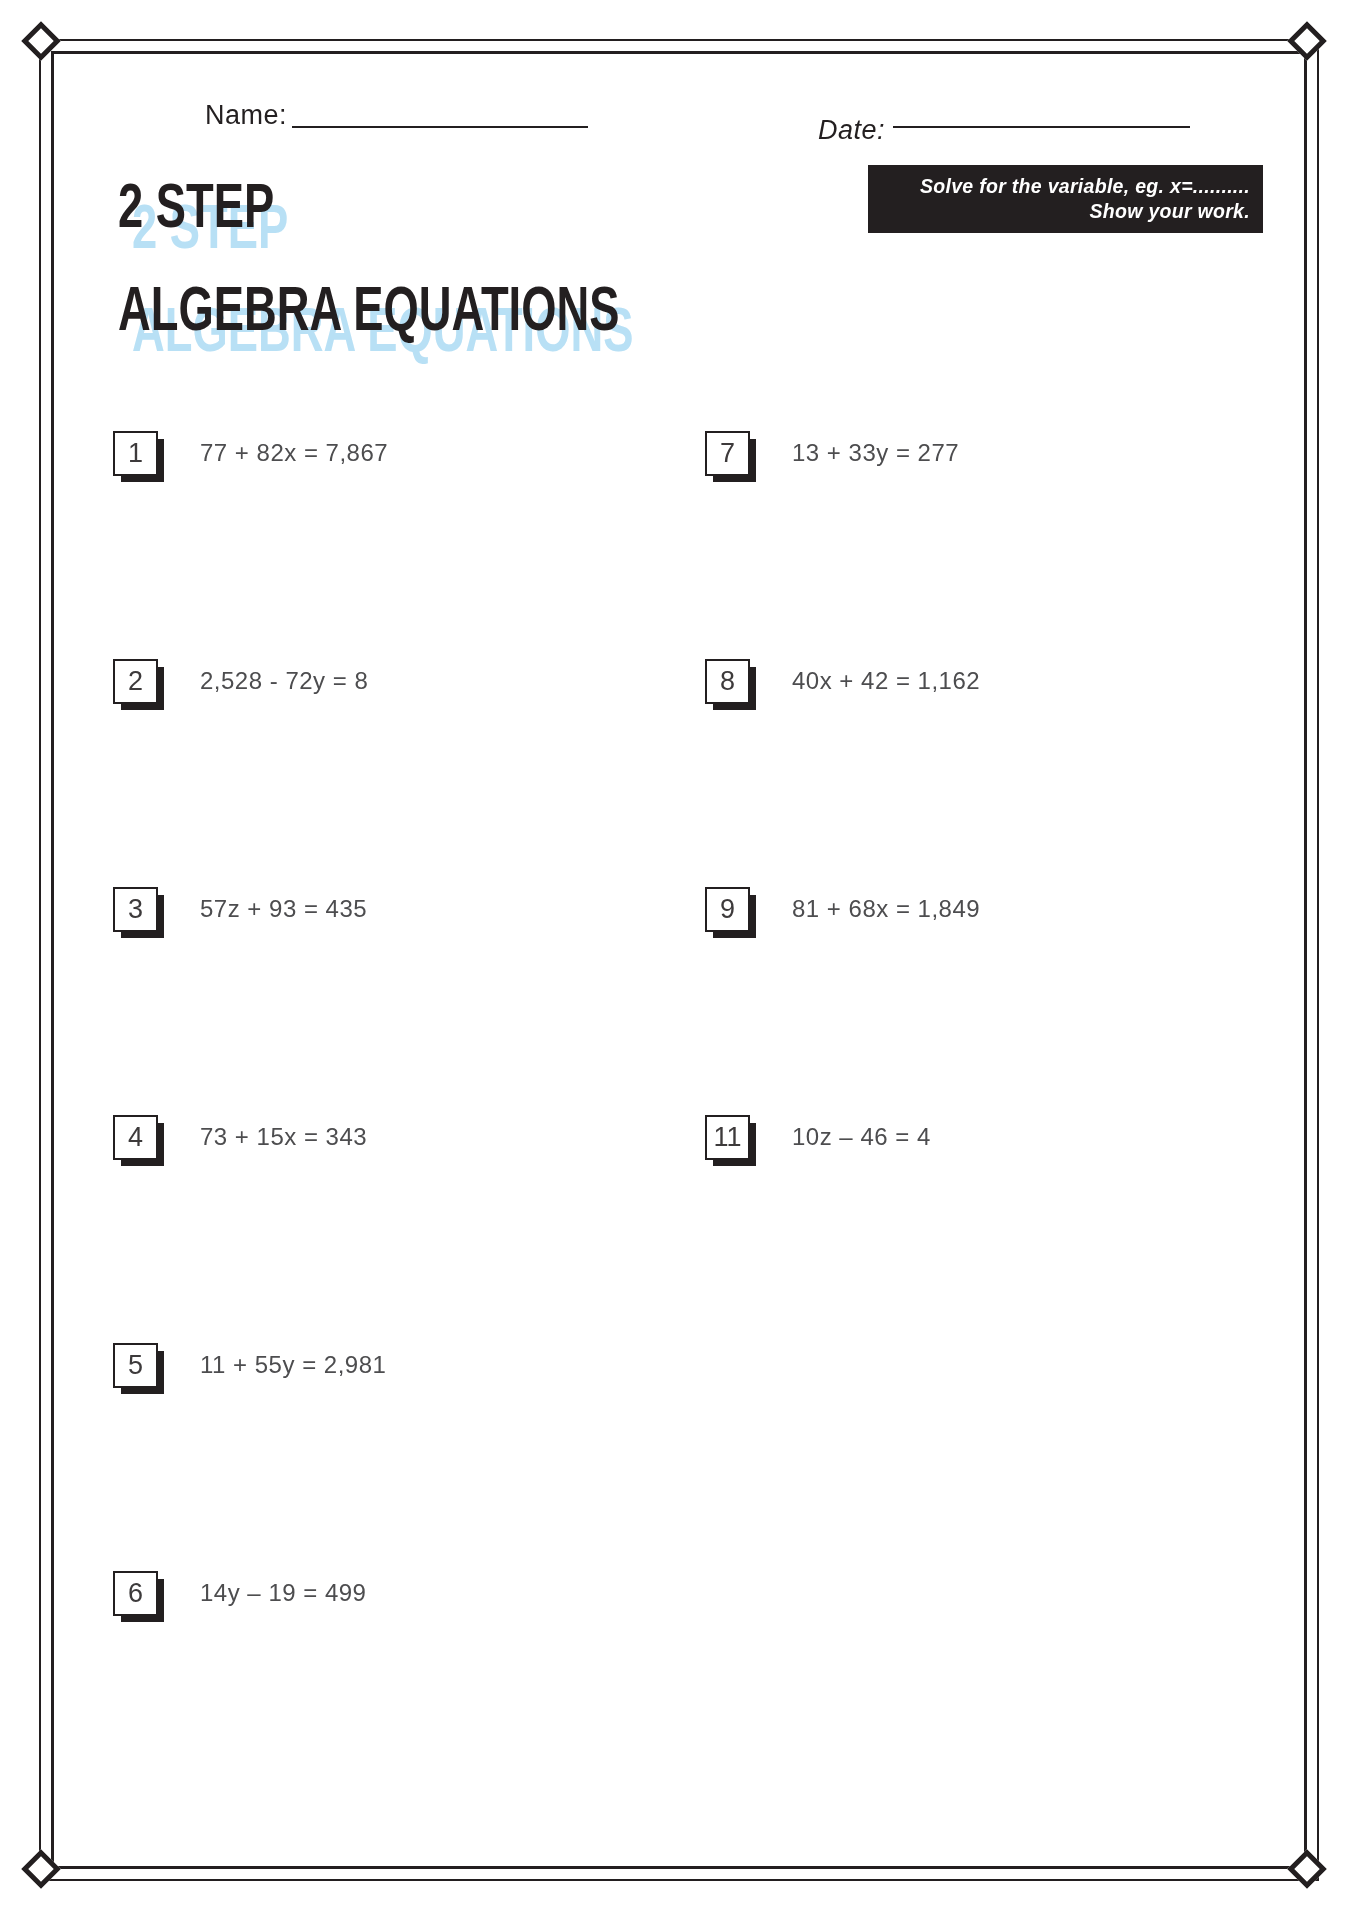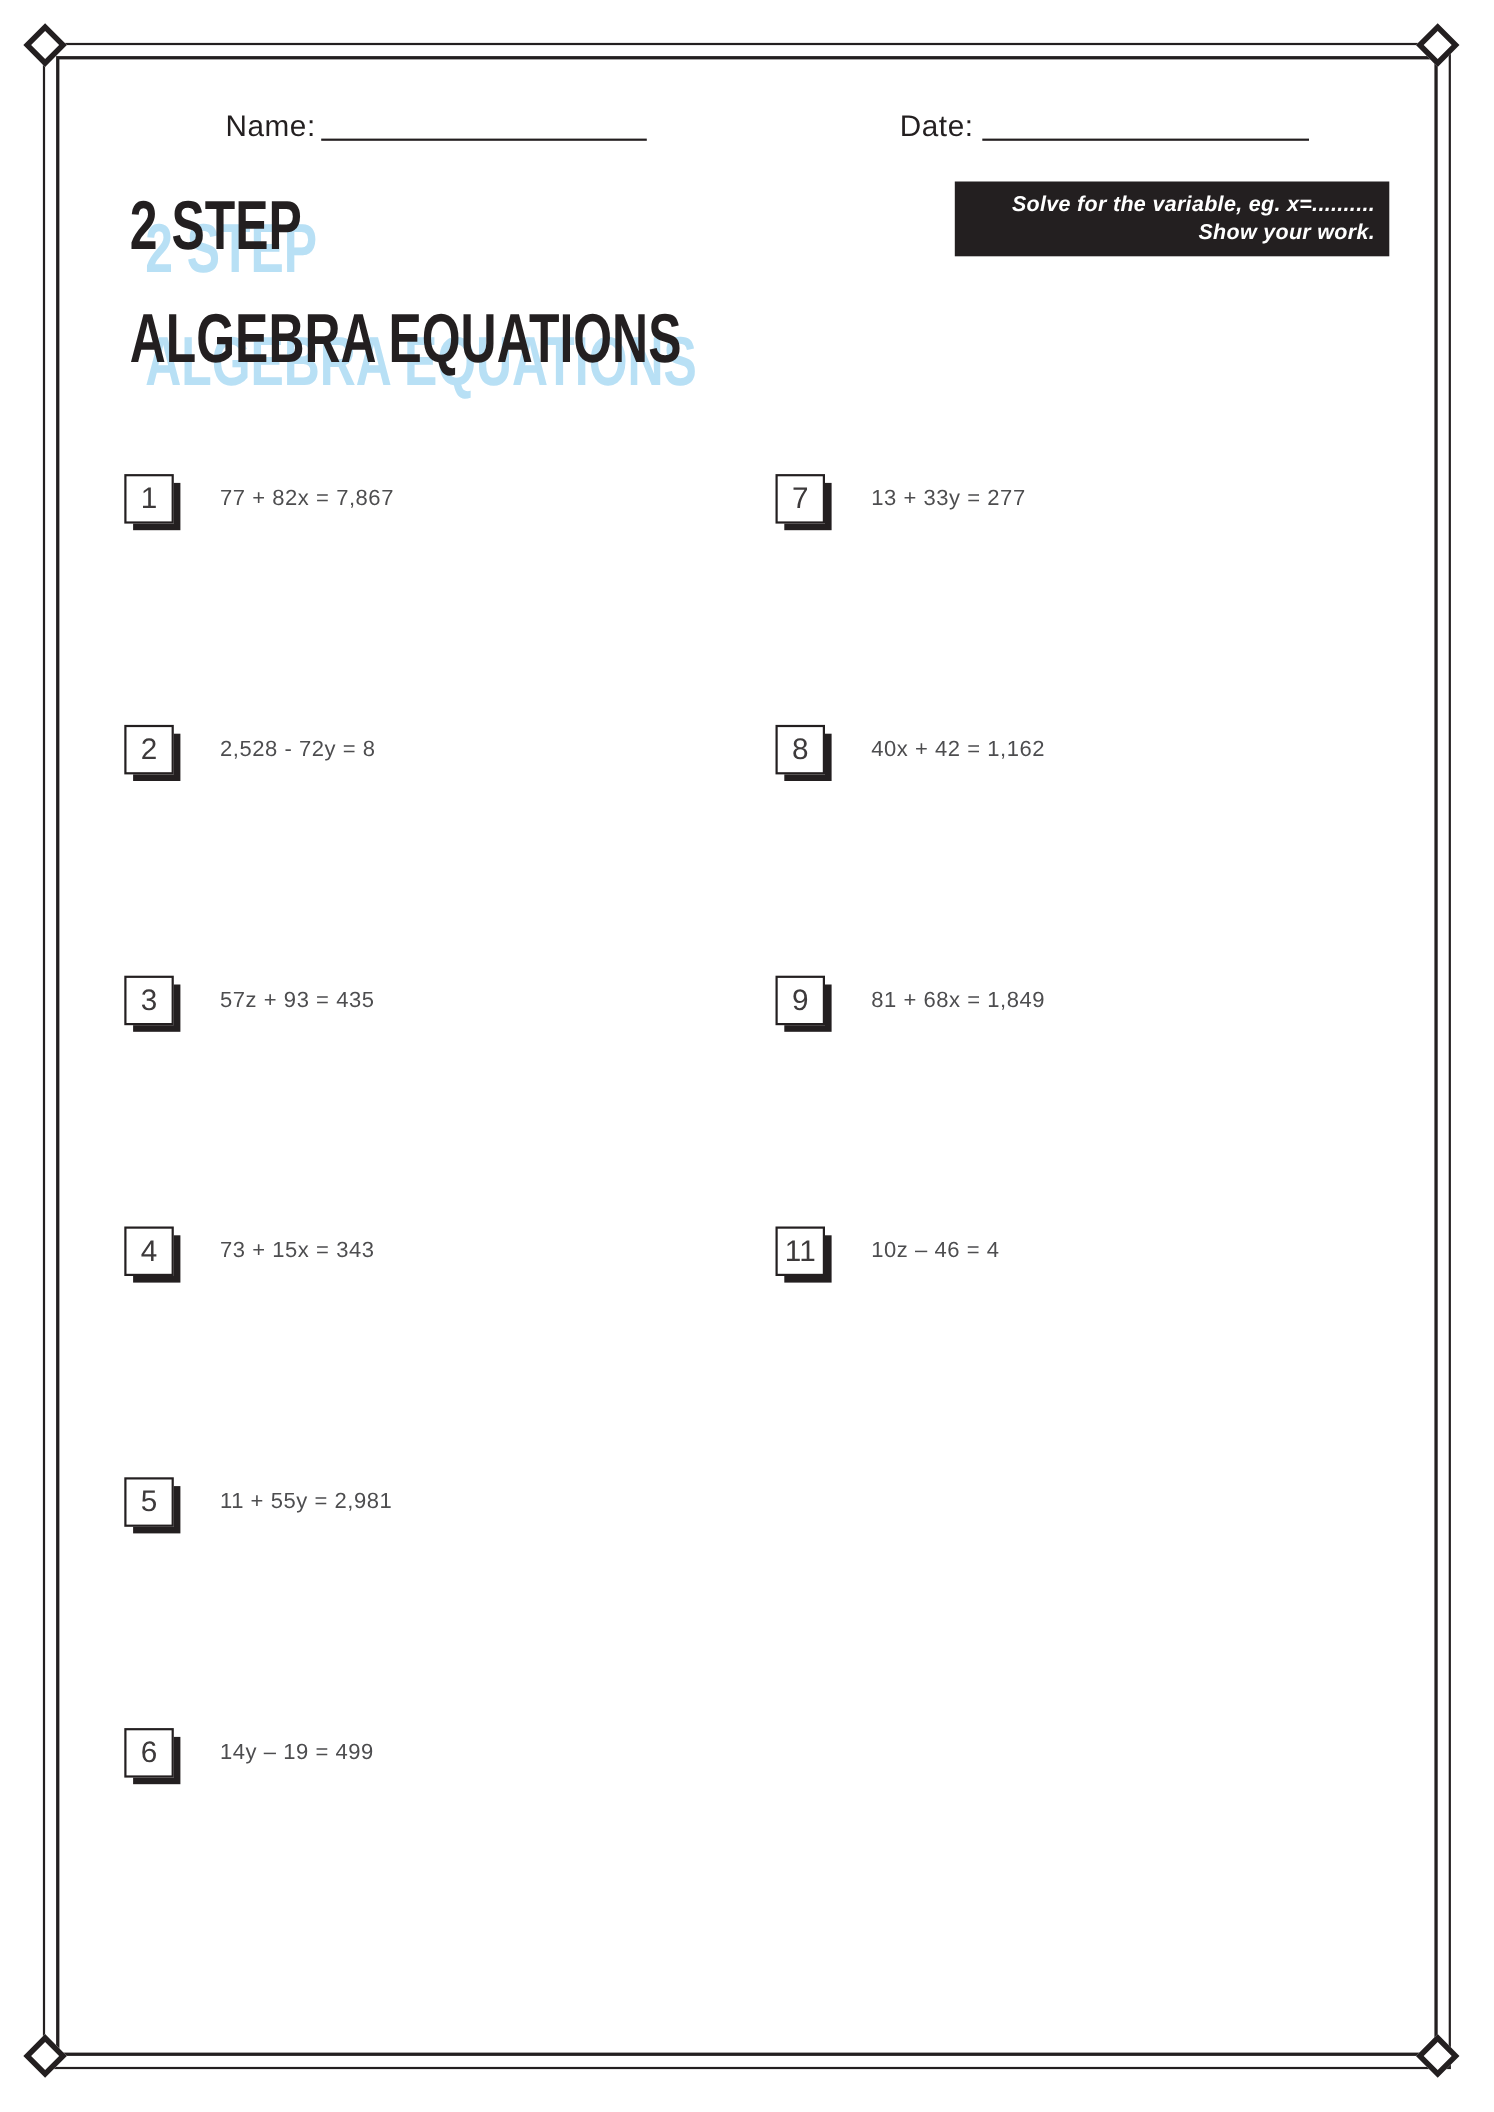--- a/index.html
+++ b/index.html
@@ -20,21 +20,21 @@
   .frame-inner{position:absolute;left:51px;top:51px;right:51px;bottom:51px;border:3.5px solid var(--ink);}
   .diamond{position:absolute;width:28px;height:28px;background:#fff;border:5px solid var(--ink);transform:rotate(45deg);}
   .diamond.tl{left:27px;top:27px;}
   .diamond.tr{left:1293px;top:27px;}
   .diamond.bl{left:27px;top:1855px;}
   .diamond.br{left:1293px;top:1855px;}
 
   
   .field-label{position:absolute;font-size:27px;letter-spacing:.5px;color:var(--ink);}
   .name-label{left:205px;top:100px;}
-  .date-label{left:818px;top:100px;}
+  .date-label{left:818px;top:115px;font-style:italic;}
   .write-line{position:absolute;height:32px;border-bottom:2.5px solid var(--ink);}
   .name-line{left:292px;top:96px;width:296px;}
   .date-line{left:893px;top:96px;width:297px;}
 
   
   .instruction{
     position:absolute;left:868px;top:165px;width:395px;height:68px;
     background:var(--ink);color:#fff;text-align:right;
     padding:9px 13px 0 10px;font-weight:bold;font-size:19.5px;line-height:25px;
     letter-spacing:.3px;
@@ -56,21 +56,21 @@
   .col{position:absolute;top:428px;}
   .col-left{left:113px;}
   .col-right{left:705px;}
   .prow{display:flex;align-items:center;height:50px;margin-bottom:178px;}
   .numbox{
     width:45px;height:45px;background:#fff;border:2.5px solid var(--ink);
     box-shadow:7px 7px 0 -1px var(--ink);
     display:flex;align-items:center;justify-content:center;flex:0 0 auto;
   }
   .num{font-size:27px;color:#3d3a3b;}
-  .eq{margin-left:42px;font-size:20px;color:var(--eq);letter-spacing:.5px;white-space:nowrap;}
+  .eq{margin-left:42px;font-size:24px;color:var(--eq);letter-spacing:.5px;white-space:nowrap;}
 </style>
 </head>
 <body>
 
 <div class="page">
 
   <div class="frame-outer"></div>
   <div class="frame-inner"></div>
   <div class="diamond tl"></div>
   <div class="diamond tr"></div>

